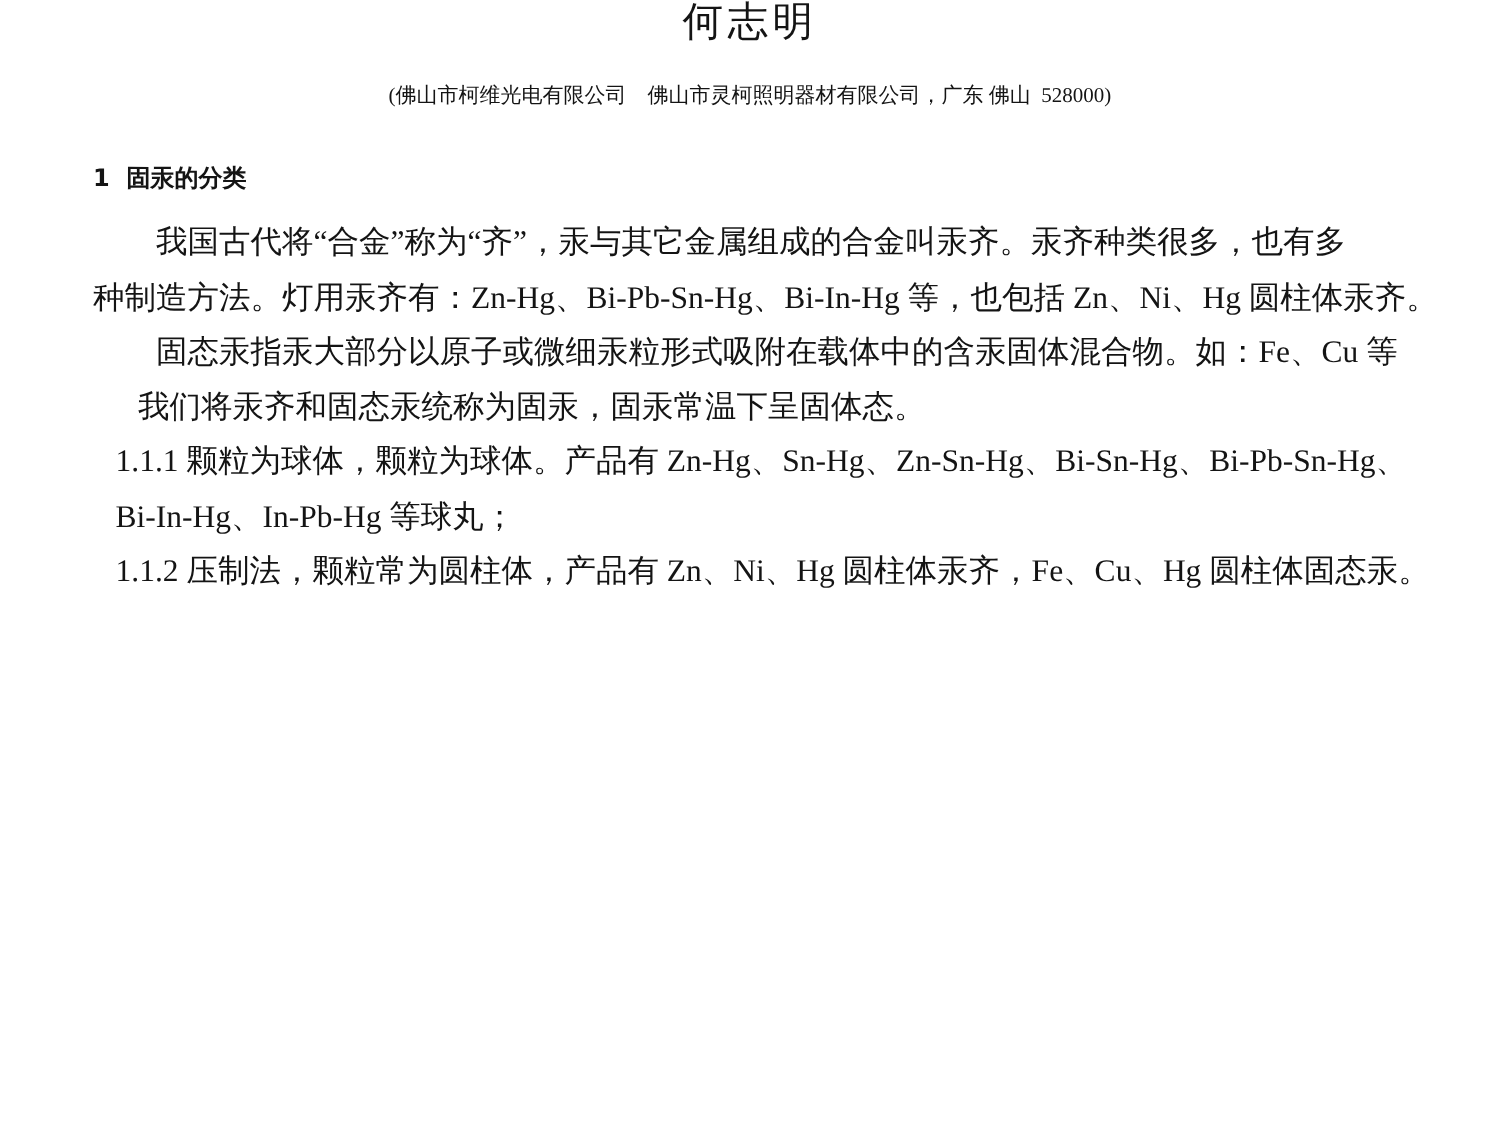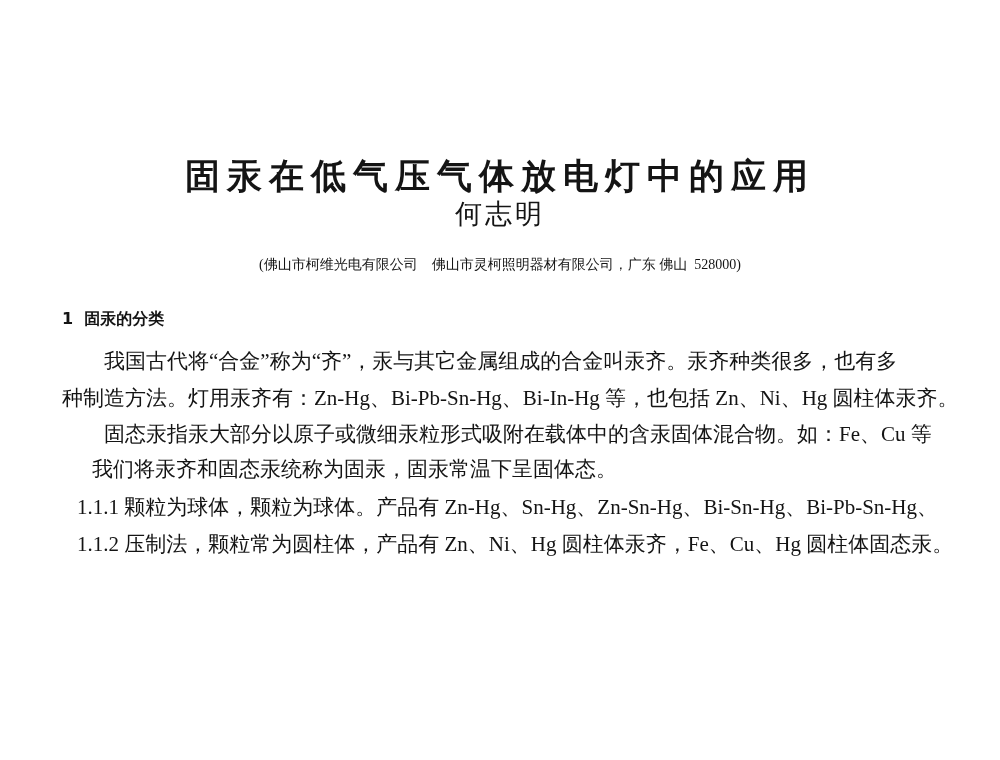--- a/index.html
+++ b/index.html
@@ -51,38 +51,38 @@
   .body-text {
     margin: 10px 55px 0 62px;
     font-size: 21px;
     line-height: 36.5px;
   }
   .body-line {
     white-space: pre;
     overflow: hidden;
   }
   .indent-2  { padding-left: 42px; }
-  .indent-1  { padding-left: 30px; font-family: Liberation Mono, monospace; }
+  .indent-1  { padding-left: 30px; }
   .indent-05 { padding-left: 15px; }
 </style>
 </head>
 <body>
 
 <div class="page">
 
-  <div class="title">固汞在低气压气体放电灯中的应用</div>
 
   <div class="author">何志明</div>
 
   <div class="affiliation">(佛山市柯维光电有限公司　佛山市灵柯照明器材有限公司，广东 佛山  528000)</div>
 
   <div class="section-heading">1  固汞的分类</div>
 
   <div class="body-text">
     <div class="body-line indent-2">我国古代将“合金”称为“齐”，汞与其它金属组成的合金叫汞齐。汞齐种类很多，也有多</div>
     <div class="body-line">种制造方法。灯用汞齐有：Zn-Hg、Bi-Pb-Sn-Hg、Bi-In-Hg 等，也包括 Zn、Ni、Hg 圆柱体汞齐。</div>
     <div class="body-line indent-2">固态汞指汞大部分以原子或微细汞粒形式吸附在载体中的含汞固体混合物。如：Fe、Cu 等</div>
     <div class="body-line indent-1">我们将汞齐和固态汞统称为固汞，固汞常温下呈固体态。</div>
     <div class="body-line indent-05">1.1.1 颗粒为球体，颗粒为球体。产品有 Zn-Hg、Sn-Hg、Zn-Sn-Hg、Bi-Sn-Hg、Bi-Pb-Sn-Hg、</div>
+    <div class="body-line indent-05">Bi-In-Hg、In-Pb-Hg 等球丸；</div>
     <div class="body-line indent-05">1.1.2 压制法，颗粒常为圆柱体，产品有 Zn、Ni、Hg 圆柱体汞齐，Fe、Cu、Hg 圆柱体固态汞。</div>
   </div>
 
 </div>
 
 </body></html>

